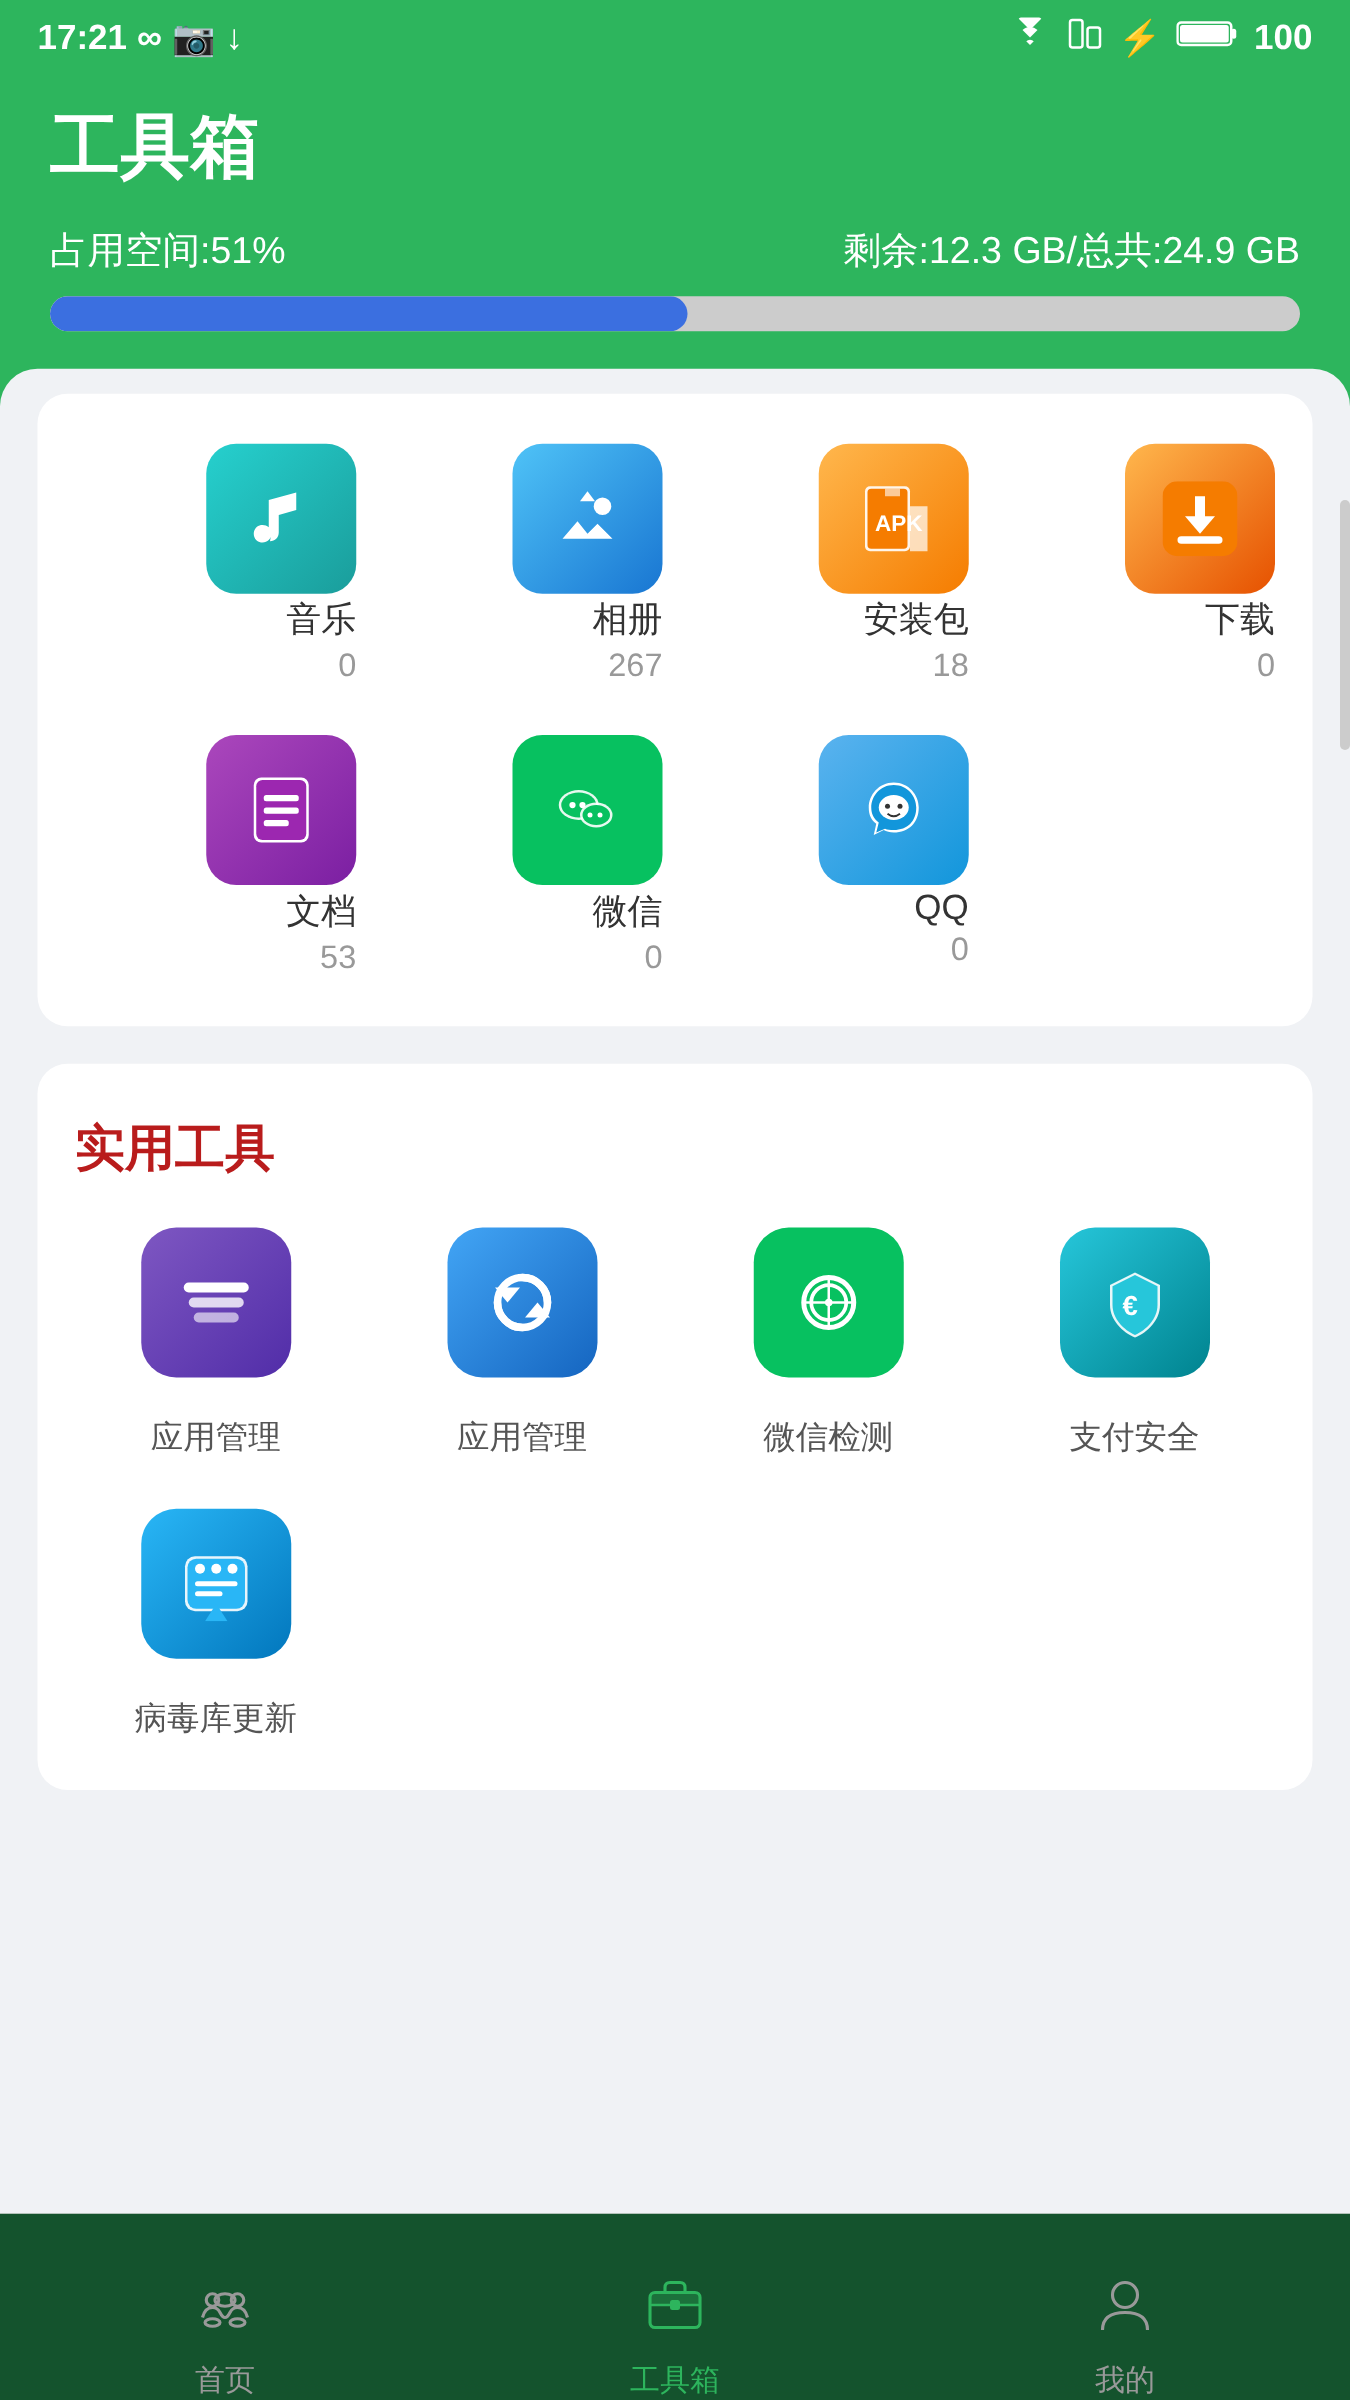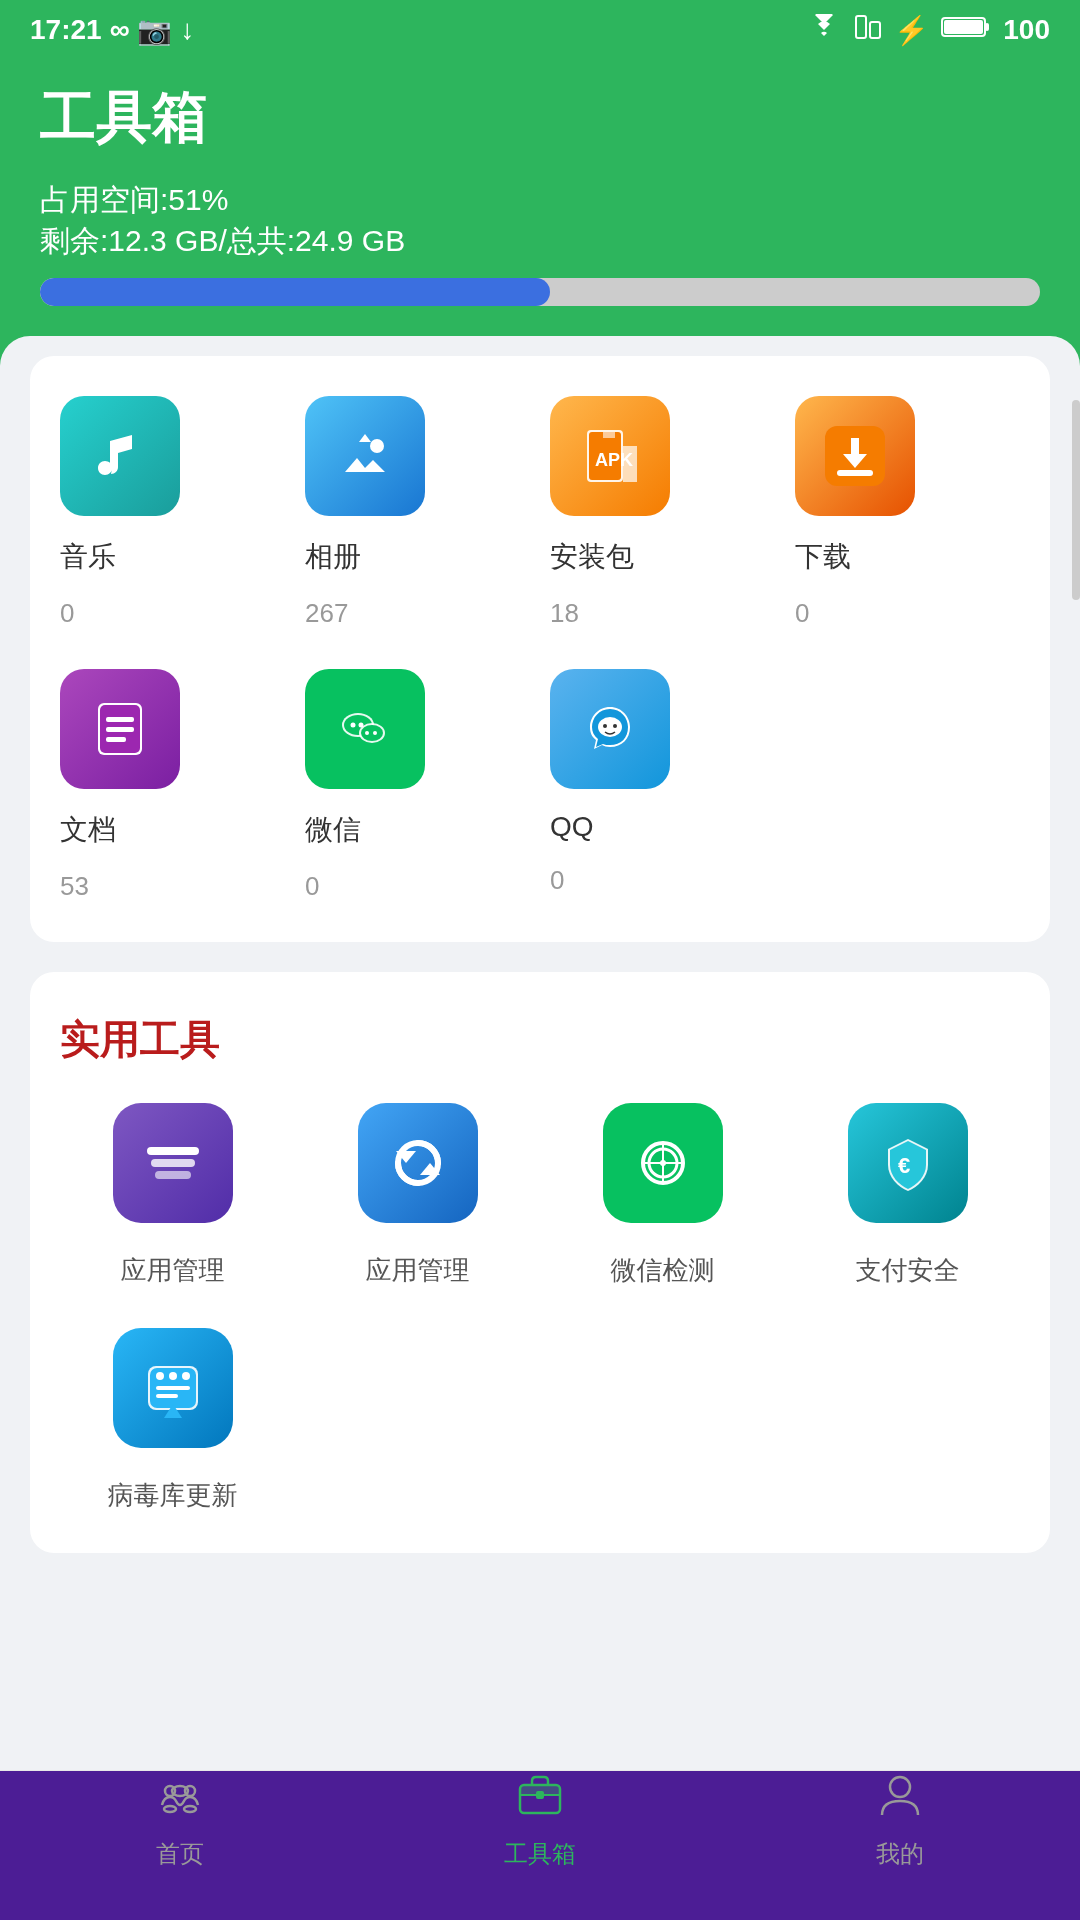--- a/index.html
+++ b/index.html
@@ -38,21 +38,20 @@
       font-size: 56px;
       font-weight: bold;
       margin-bottom: 24px;
     }
     .storage-info {
       display: flex;
       justify-content: space-between;
       color: white;
       font-size: 30px;
       margin-bottom: 16px;
-      flex-direction: column;
     }
     .progress-bar-bg {
       background: #ccc;
       border-radius: 20px;
       height: 28px;
       overflow: hidden;
     }
     .progress-bar-fill {
       background: #3b6fe0;
       height: 100%;
@@ -77,22 +76,22 @@
 
     
     .file-grid {
       display: grid;
       grid-template-columns: repeat(4, 1fr);
       gap: 40px 20px;
     }
     .file-item {
       display: flex;
       flex-direction: column;
-      align-items: flex-start;
-      gap: 22px;
+      align-items: flex-end;
+      gap: 2px;
       cursor: pointer;
     }
     .file-icon {
       width: 120px;
       height: 120px;
       border-radius: 24px;
       display: flex;
       align-items: center;
       justify-content: center;
       font-size: 54px;
@@ -159,24 +158,24 @@
     .icon-paysafe { background: linear-gradient(135deg, #26c6da, #00838f); }
     .icon-virusupdate { background: linear-gradient(135deg, #29b6f6, #0277bd); }
 
     
     .bottom-nav {
       position: fixed;
       bottom: 0;
       left: 0;
       width: 1080px;
       height: 150px;
-      background: #4c1d95;
+      background: #14532d;
       border-top: 1px solid #e8e8e8;
       display: flex;
-      align-items: flex-start;
+      align-items: flex-end;
       justify-content: space-around;
     }
     .nav-item {
       display: flex;
       flex-direction: column;
       align-items: center;
       gap: 8px;
       cursor: pointer;
       flex: 1;
     }

